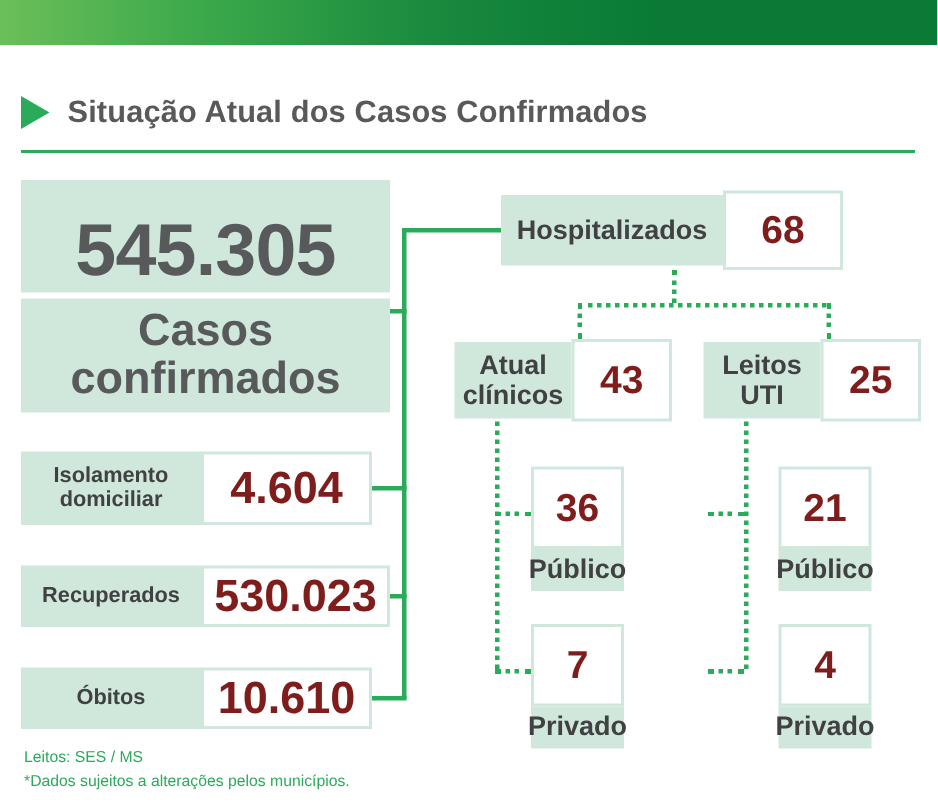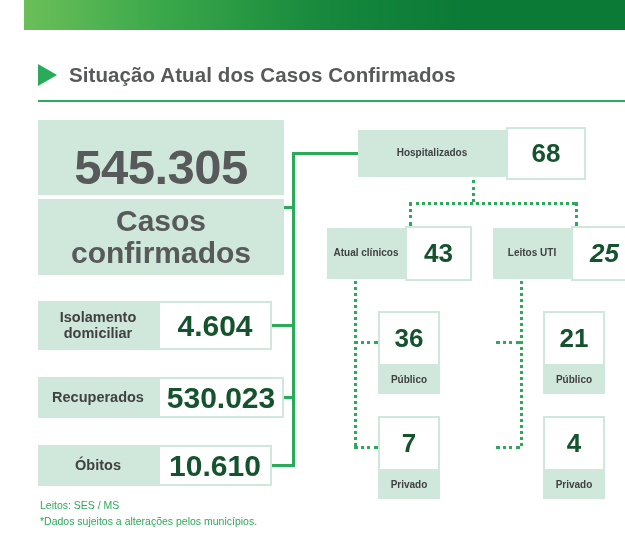--- a/index.html
+++ b/index.html
@@ -7,21 +7,20 @@
     margin: 0; padding: 0;
     width: 625px; height: 538px;
     background: #ffffff;
     font-family: "Liberation Sans", sans-serif;
     overflow: hidden;
   }
   #page {
     position: relative;
     width: 534px; height: 538px;
     background: #ffffff;
-    margin-left: 24px;
   }
 
   
   .topbar {
     position: absolute; left: 0; top: 0;
     width: 625px; height: 30px;
     background: linear-gradient(90deg, #6bbf59 0%, #3aa84a 22%, #17883d 48%, #0a7a36 70%, #0a7a36 100%);
   }
 
   
@@ -56,21 +55,21 @@
     background: #cfe8db;
     color: #414042;
     font-weight: bold;
     display: flex; align-items: center; justify-content: center;
     text-align: center;
     line-height: 1.08;
   }
   .val {
     background: #ffffff;
     border: 2px solid #cfe8db;
-    color: #14532d;
+    color: #7f1d1d;
     display: flex; align-items: center; justify-content: center;
     text-align: center;
   }
   .abs { position: absolute; }
 
   
   .big-num {
     left: 14px; top: 120px; width: 246px; height: 75px;
     background: #cfe8db;
     display: flex; align-items: flex-end; justify-content: center;
@@ -85,21 +84,21 @@
   }
   .big-lbl span {
     font-size: 30px; font-weight: bold; color: #58595b; text-align: center; line-height: 1.08;
   }
 
   
   .row-lbl { font-size: 14.5px; }
   .row-val { font-size: 30px; font-weight: bold; }
 
   
-  .node-lbl { font-size: 10px; }
+  .node-lbl { font-size: 18px; }
   .node-val { font-size: 26px; font-weight: bold; }
 
   
   .solid { background: #2aab5a; }
   .dotline-h {
     border-top: 3px dotted #2aab5a;
     height: 0;
   }
   .dotline-v {
     border-left: 3px dotted #2aab5a;
@@ -157,21 +156,21 @@
 
   <div class="abs dotline-v" style="left:448px; top:180px; height:22px;"></div>
   <div class="abs dotline-h" style="left:385px; top:202px; width:166px;"></div>
   <div class="abs dotline-v" style="left:385px; top:202px; height:24px;"></div>
   <div class="abs dotline-v" style="left:551px; top:202px; height:24px;"></div>
 
   <div class="abs lbl node-lbl" style="left:303px; top:228px; width:78px; height:51px;">Atual clínicos</div>
   <div class="abs val node-val" style="left:381px; top:226px; width:67px; height:55px;">43</div>
 
   <div class="abs lbl node-lbl" style="left:469px; top:228px; width:78px; height:51px;">Leitos UTI</div>
-  <div class="abs val node-val" style="left:547px; top:226px; width:67px; height:55px;font-style:italic;">25</div>
+  <div class="abs val node-val" style="left:547px; top:226px; width:67px; height:55px;">25</div>
 
   <div class="abs dotline-v" style="left:330px; top:281px; height:165px;"></div>
   <div class="abs dotline-h" style="left:330px; top:341px; width:24px;"></div>
   <div class="abs dotline-h" style="left:330px; top:446px; width:24px;"></div>
 
   <div class="abs dotline-v" style="left:496px; top:281px; height:165px;"></div>
   <div class="abs dotline-h" style="left:472px; top:341px; width:24px;"></div>
   <div class="abs dotline-h" style="left:472px; top:446px; width:24px;"></div>
 
   <div class="abs val node-val" style="left:354px; top:311px; width:62px; height:55px;">36</div>

